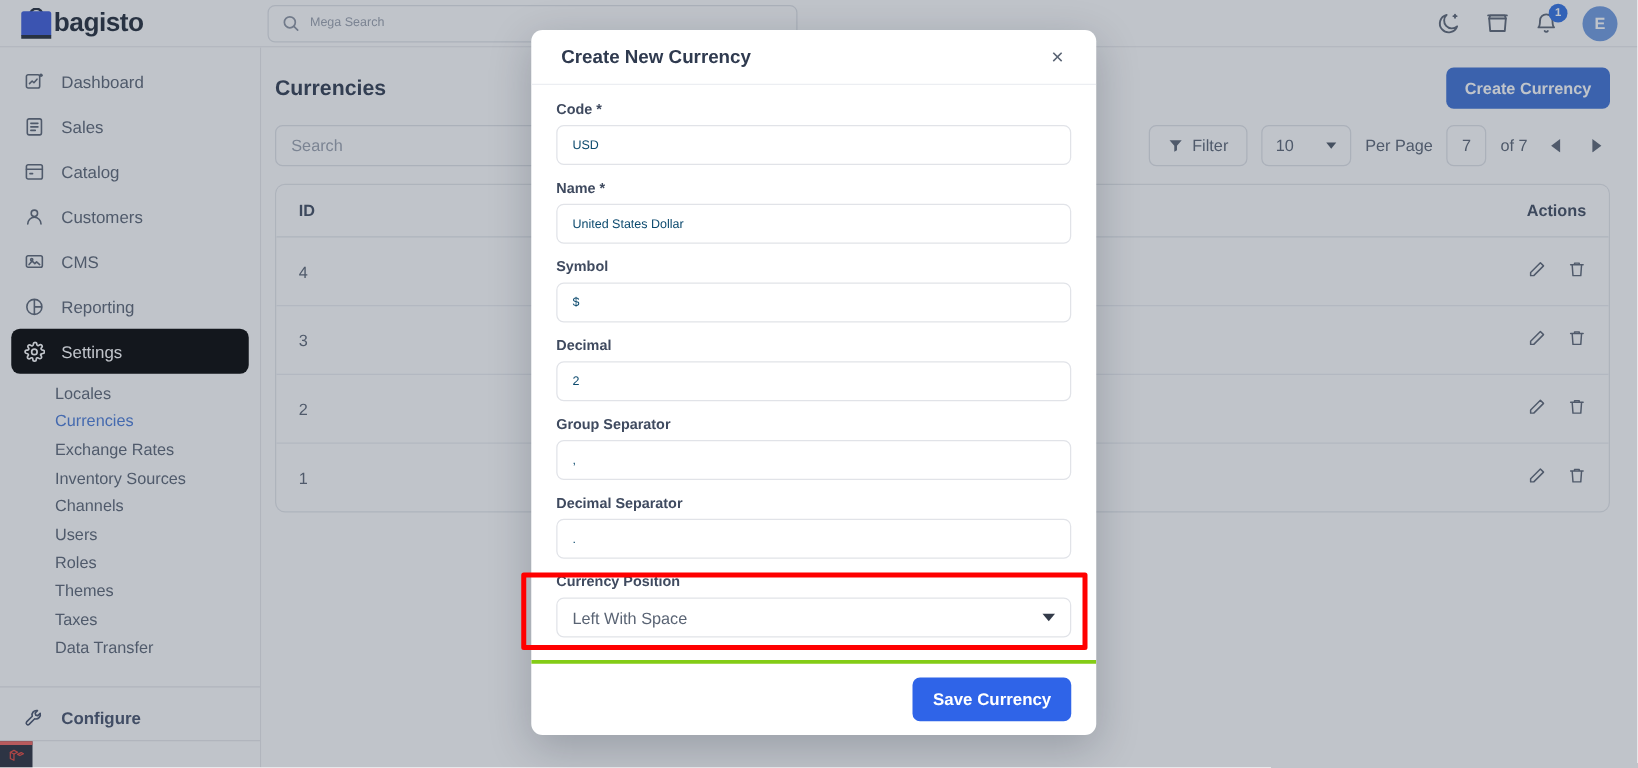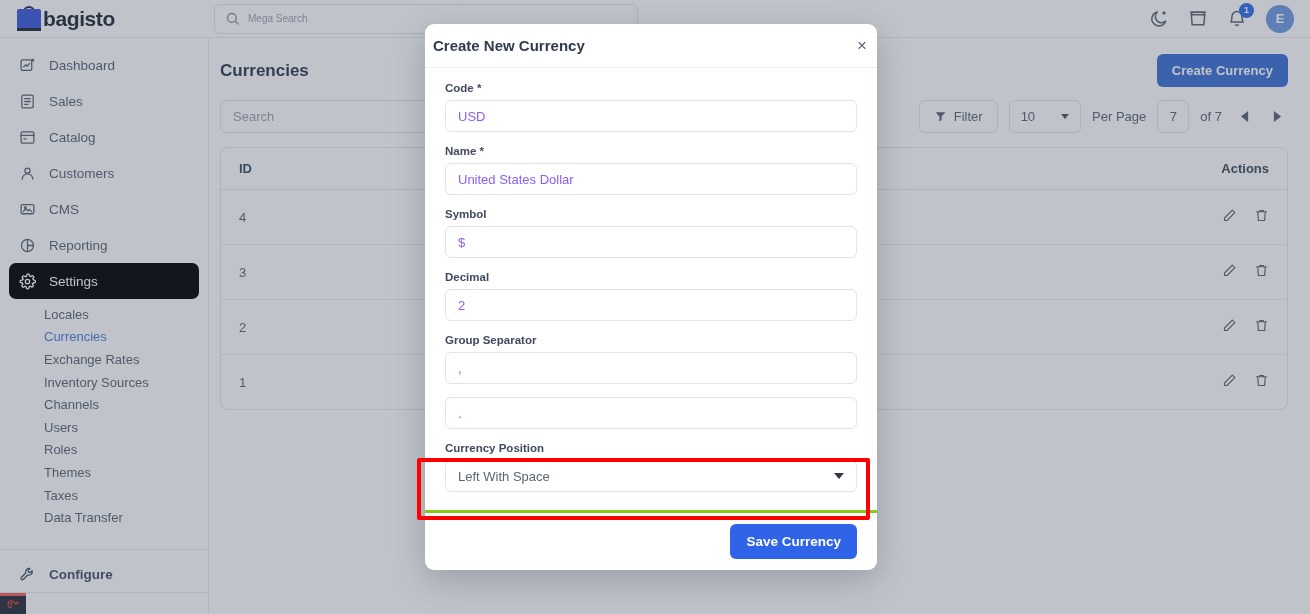--- a/index.html
+++ b/index.html
@@ -156,36 +156,36 @@
     z-index: 40;
   }
   .modal {
     position: absolute; z-index: 50;
     left: 425px; top: 24px; width: 452px;
     background: #ffffff; border-radius: 9px;
     box-shadow: 0 10px 34px rgba(15,23,42,0.22);
     display: flex; flex-direction: column; overflow: hidden;
   }
   .modal-head {
-    height: 44px; display: flex; align-items: center; padding: 0 8px;
+    height: 44px; display: flex; align-items: center; padding: 0 24px;
     border-bottom: 1px solid #eceef2;
     gap: 33px;
   }
   .modal-title { font-size: 15px; font-weight: 700; color: #2f3a4f; }
   .modal-close {
     margin-left: auto; font-size: 17px; color: #5a6474; cursor: pointer;
     line-height: 1; padding: 3px 2px;
   }
   .modal-body { padding: 14px 20px 16px 20px; }
   .field { margin-bottom: 13px; position: relative; }
   .field:last-child { margin-bottom: 2px; }
   .f-label { display: block; font-size: 11.5px; font-weight: 700; color: #3f4a5f; margin-bottom: 6px; }
   .f-input {
     width: 100%; height: 32px; border: 1px solid #e1e3e8; border-radius: 6px;
-    padding: 0 12px; font-size: 13px; color: #8b5cf6; background: #fff;
+    padding: 0 12px; font-size: 10px; color: #0c4a6e; background: #fff;
     font-family: "Liberation Sans", sans-serif; outline: none;
   }
   .f-input::placeholder { color: #8f97a6; }
   .f-select {
     width: 100%; height: 32px; border: 1px solid #e1e3e8; border-radius: 6px;
     padding: 0 12px; font-size: 13px; color: #5a6474; background: #fff;
     display: flex; align-items: center; cursor: pointer;
   }
   .f-select .caret2 {
     margin-left: auto; width: 0; height: 0;
@@ -525,20 +525,21 @@
         <label class="f-label">Decimal</label>
         <input class="f-input" value="2" style="">
       </div>
 
       <div class="field">
         <label class="f-label">Group Separator</label>
         <input class="f-input" value="," style="">
       </div>
 
       <div class="field">
+        <label class="f-label">Decimal Separator</label>
         <input class="f-input" value="." style="">
       </div>
 
       <div class="field">
         <label class="f-label">Currency Position</label>
         <div class="f-select">
           <span>Left With Space</span>
           <span class="caret2"></span>
         </div>
       </div>

